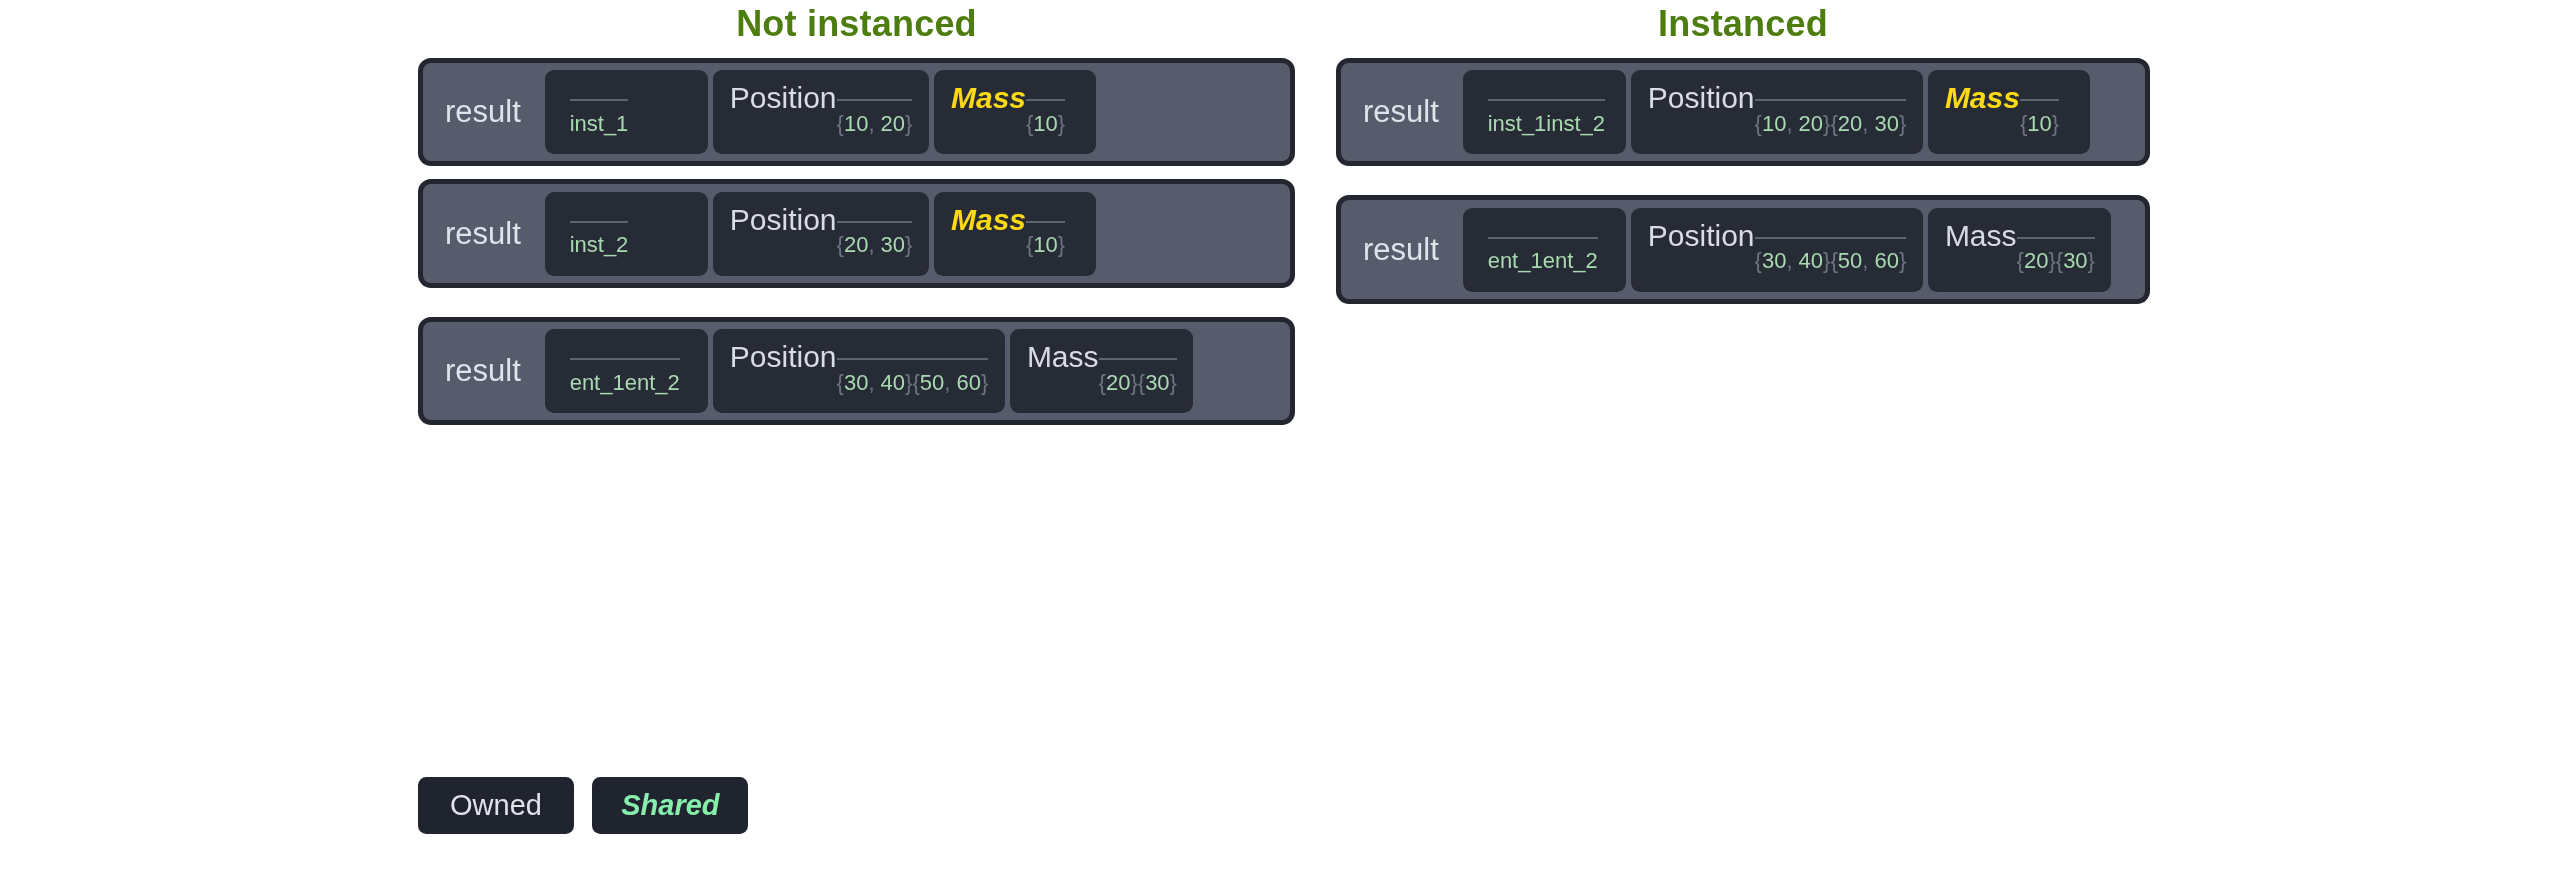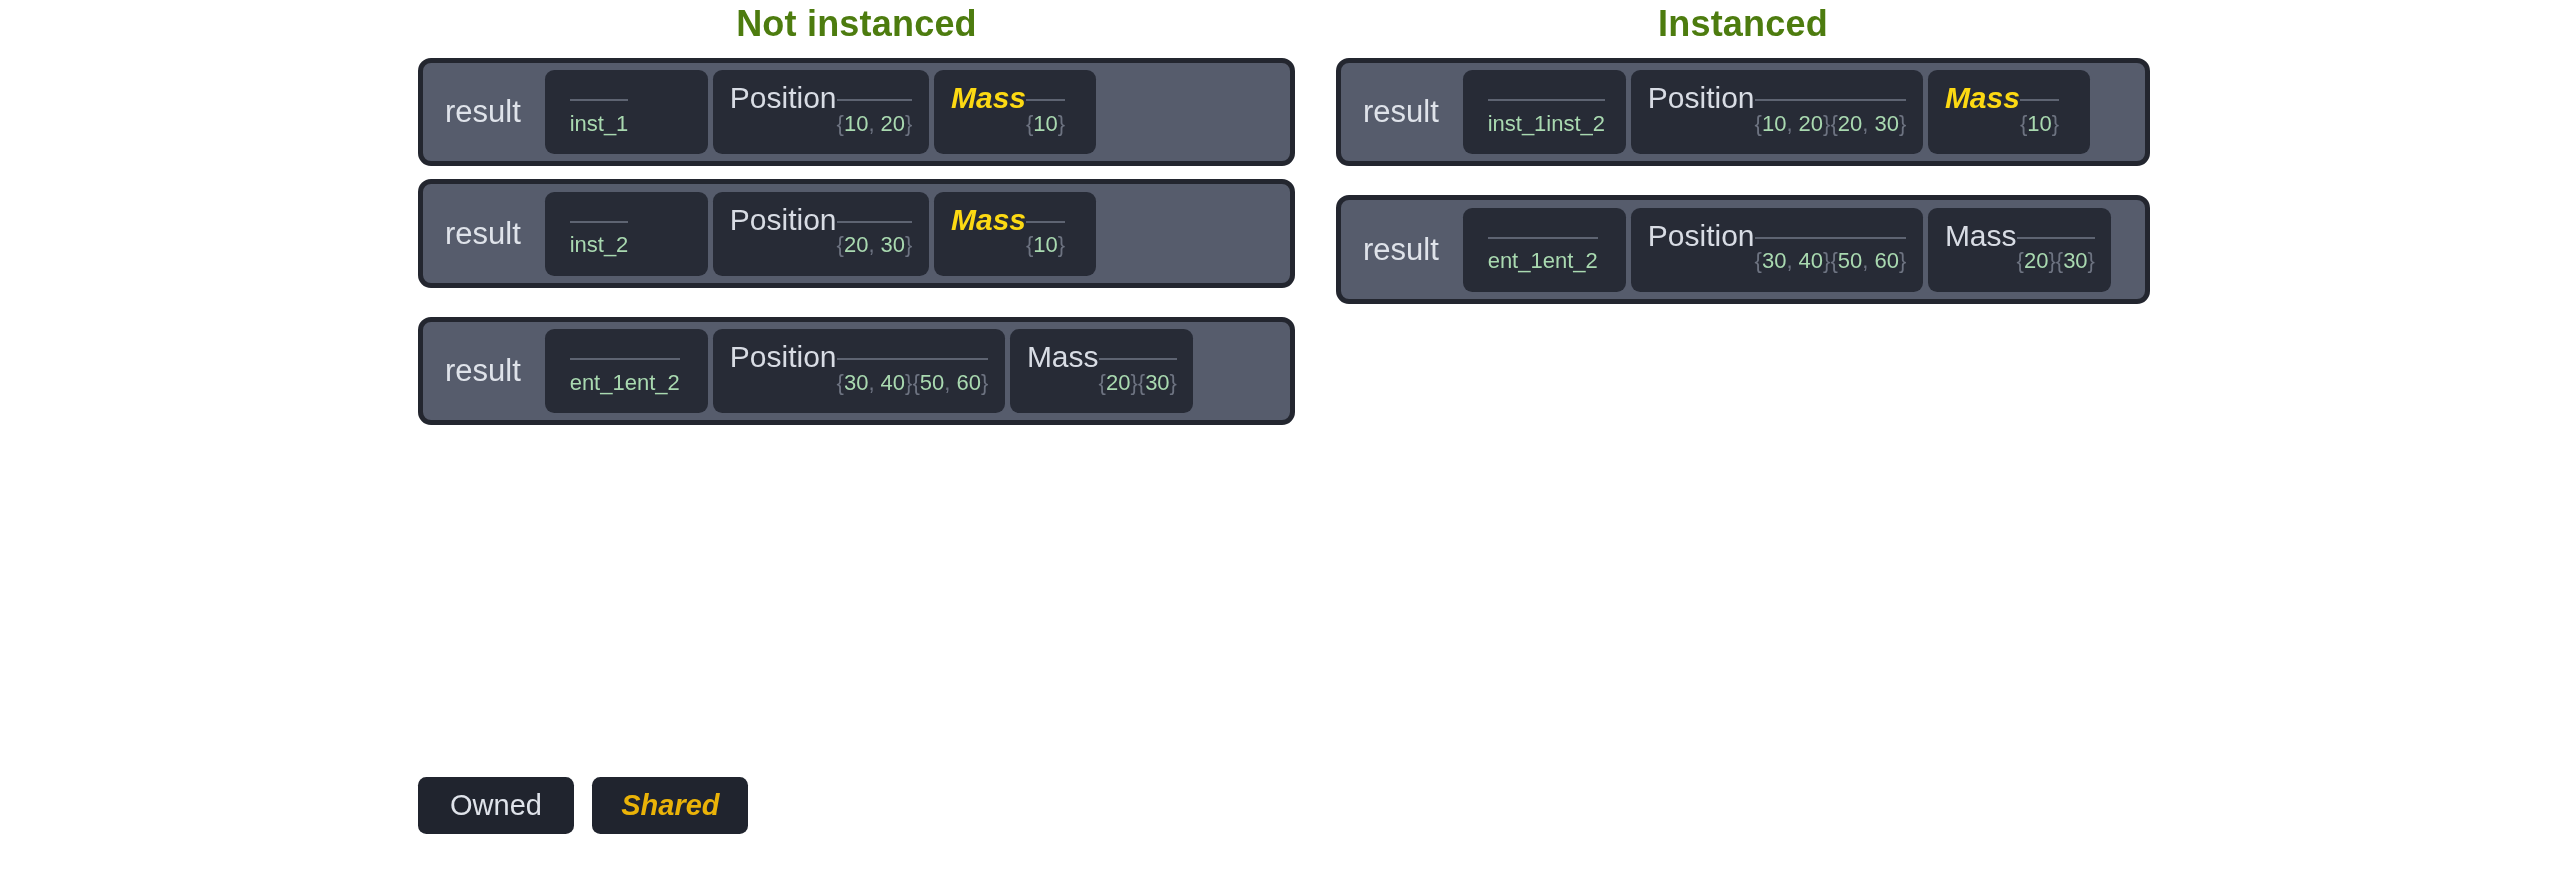--- a/index.html
+++ b/index.html
@@ -125,21 +125,21 @@
     border-radius: 8.3px;
     padding: 11px 24px;
     font-size: 29px;
     color: #dfe3ea;
     line-height: 1.22;
     white-space: nowrap;
     min-width: 108px;
     text-align: center;
   }
   .legend-chip.shared {
-    color: #eab308;
+    color: #86efac;
     font-style: italic;
     font-weight: bold;
   }
 </style>
 </head>
 <body>
 
 <div class="board">
 
   <div class="column left">

